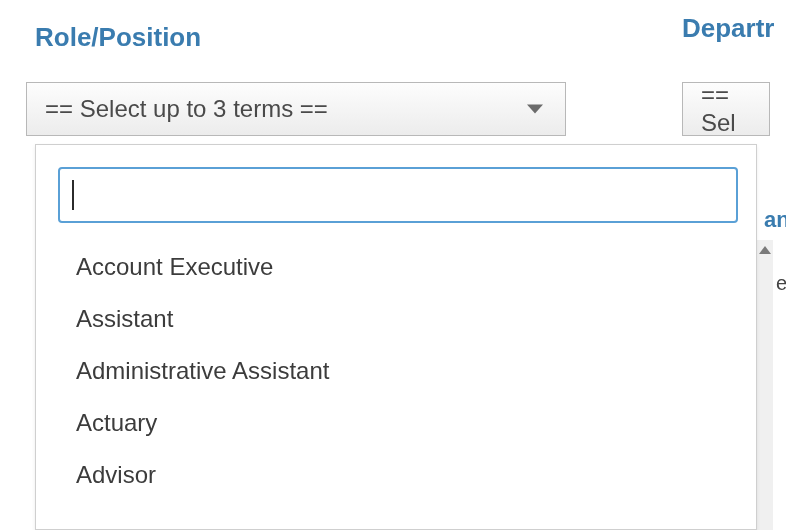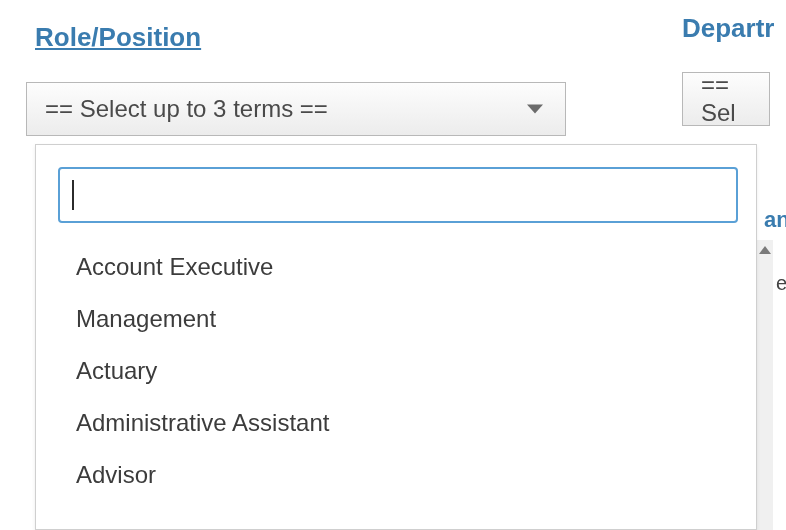--- a/index.html
+++ b/index.html
@@ -10,36 +10,36 @@
       height: 530px;
       overflow: hidden;
       position: relative;
     }
     .field-label {
       color: #3a7caf;
       font-size: 26px;
       font-weight: bold;
       position: absolute;
     }
-    .label-role { top: 22px; left: 35px; text-decoration: underline; }
+    .label-role { top: 22px; left: 35px; }
     .label-dept { top: 13px; left: 682px; }
 
     .select-box {
       position: absolute;
       background: linear-gradient(#fdfdfd, #ececec);
       border: 1px solid #b8b8b8;
       height: 54px;
       display: flex;
       align-items: center;
       padding: 0 18px;
       font-size: 24px;
       color: #4a4a4a;
     }
     .select-role { top: 82px; left: 26px; width: 540px; }
-    .select-dept { top: 72px; left: 682px; width: 88px; }
+    .select-dept { top: 82px; left: 682px; width: 88px; }
 
     .caret {
       position: absolute;
       right: 22px;
       top: 50%;
       transform: translateY(-50%);
       width: 0; height: 0;
       border-left: 8px solid transparent;
       border-right: 8px solid transparent;
       border-top: 9px solid #6b6b6b;
@@ -222,19 +222,19 @@
 </div>
 
 <div class="dropdown-panel">
   <div class="search-box">
     <span class="cursor-bar"></span>
     <input class="search-input" type="text" value="" style="">
   </div>
   <div class="options-scroll">
     <ul class="options-list">
       <li class="option-item">Account Executive</li>
-      <li class="option-item">Management</li>
+      <li class="option-item">Assistant</li>
+      <li class="option-item">Administrative Assistant</li>
       <li class="option-item">Actuary</li>
-      <li class="option-item">Administrative Assistant</li>
       <li class="option-item">Advisor</li>
     </ul>
   </div>
 </div>
 
 </body></html>

